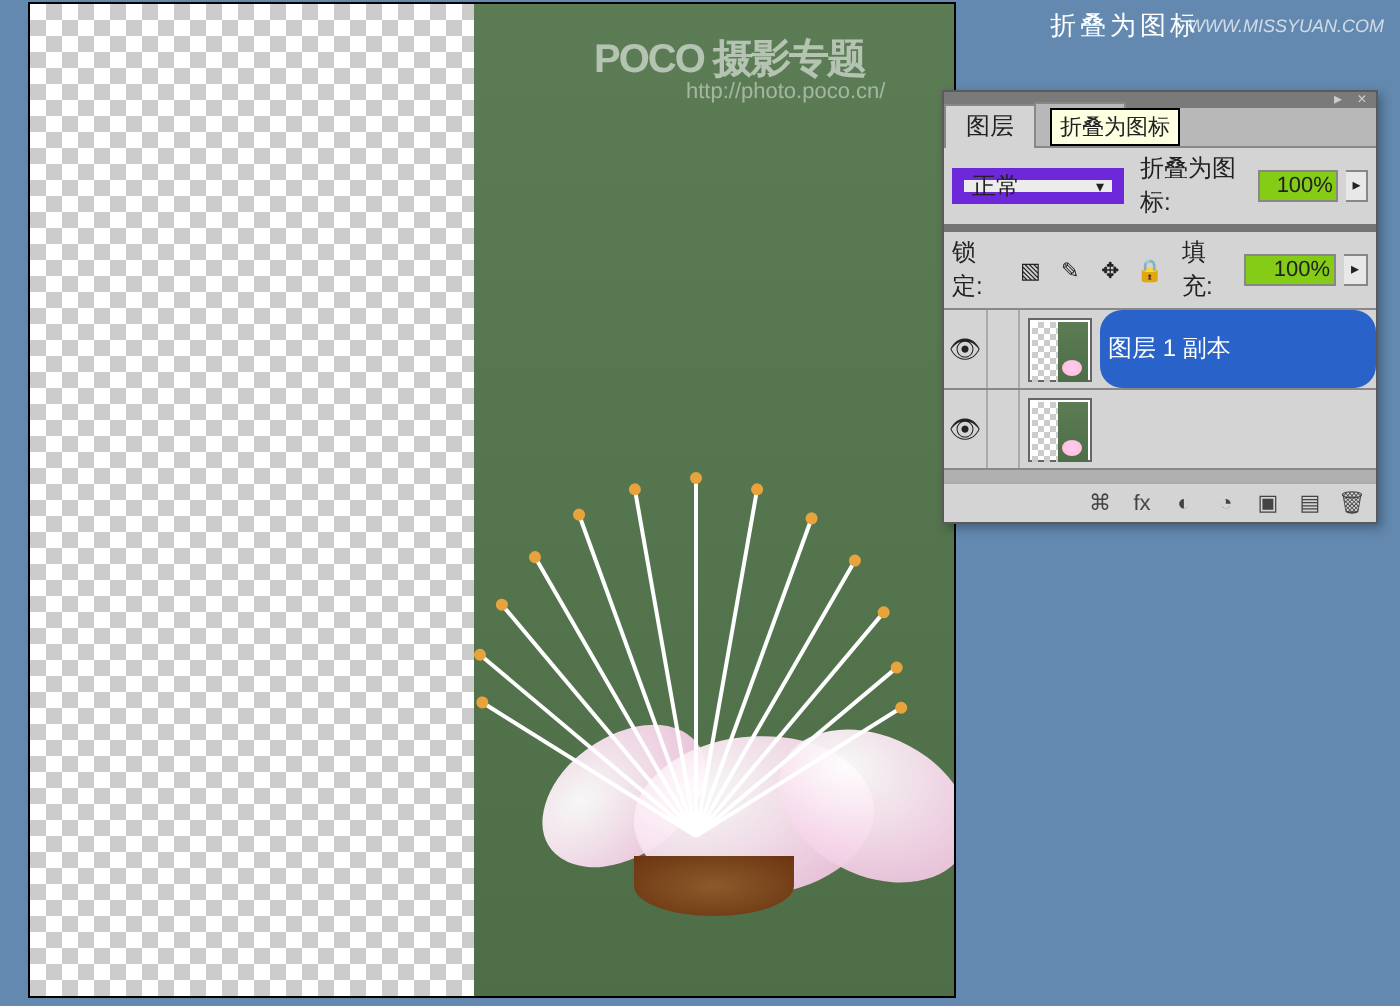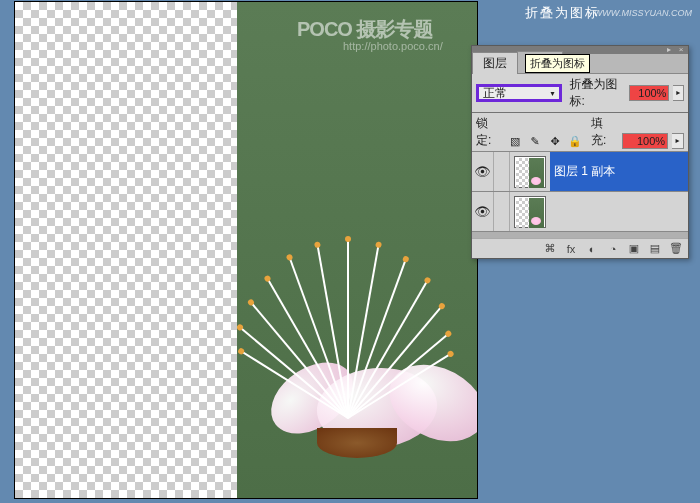--- a/index.html
+++ b/index.html
@@ -143,41 +143,40 @@
     z-index: 5;
   }
   .row {
     display: flex; align-items: center;
     padding: 2px 4px;
     font-size: 12px;
     gap: 4px;
   }
   .blend-select {
     width: 96px; height: 18px;
-    background: #ececec; border: 3px solid #6d28d9;
+    background: #ececec; border: 6px solid #6d28d9;
     display: inline-flex; align-items: center; justify-content: space-between;
     padding: 0 4px;
   }
   .chev { font-size: 8px; }
   .spacer { flex: 1; }
   .pct {
     width: 46px; height: 16px;
     border: 1px solid #888;
-    background: #ef4444;
+    background: #84cc16;
     text-align: right;
     padding-right: 2px;
     font-size: 11px;
     display: inline-flex; align-items: center; justify-content: flex-end;
   }
   .pct-drop { width: 12px; height: 16px; border:1px solid #888; border-left:none; background:#e8e8e8; text-align:center; font-size:8px; line-height:14px;}
   .lock-row {
-    border-top: 1px solid #737373;
+    border-top: 4px solid #737373;
     border-bottom: 1px solid #888;
     background: #d4d4d4;
-    align-items: flex-end;
   }
   .lock-icn {
     width: 16px; height: 16px;
     display: inline-flex; align-items: center; justify-content: center;
     font-size: 11px;
     border: 1px solid transparent;
   }
   .layers-list {
     background: #b0b0b0;
     height: 86px;
@@ -222,20 +221,21 @@
     background: linear-gradient(#5b7c55,#4d6e47);
   }
   .thumb .tphoto::after{
     content:''; position:absolute; left:2px; bottom:3px; width:10px;height:8px;
     background: radial-gradient(circle,#fce,#fbd); border-radius:50%;
   }
   .lname {
     flex: 1; height: 100%; display: flex; align-items: center;
     padding-left: 4px;
     font-size: 12px;
+    border-radius: 11px;
   }
   .layer.sel .lname { background: #2962c8; color: #fff; }
   .panel-footer {
     display: flex; align-items: center;
     background: #d4d4d4;
     border-top: 1px solid #aaa;
     height: 20px;
     padding: 0 3px;
     gap: 3px;
   }

